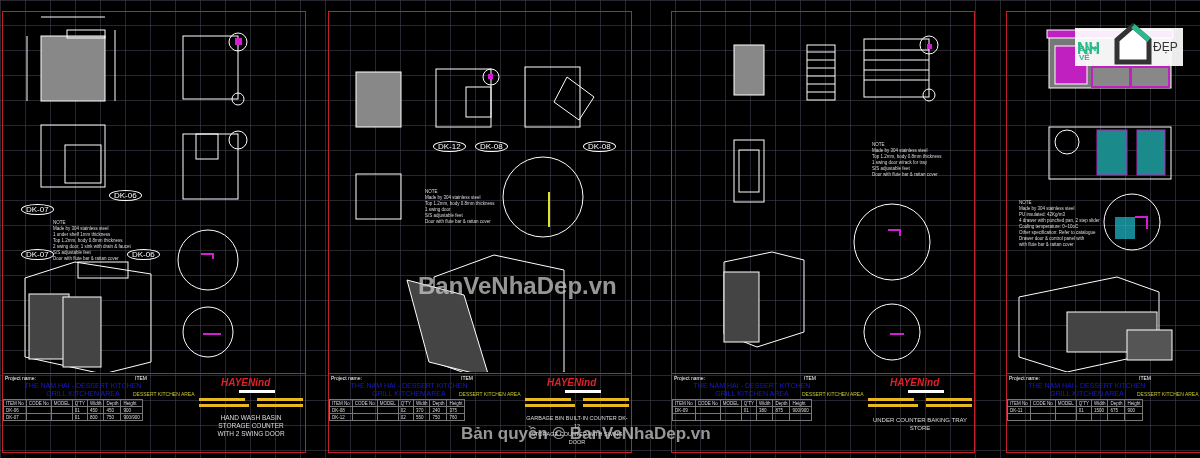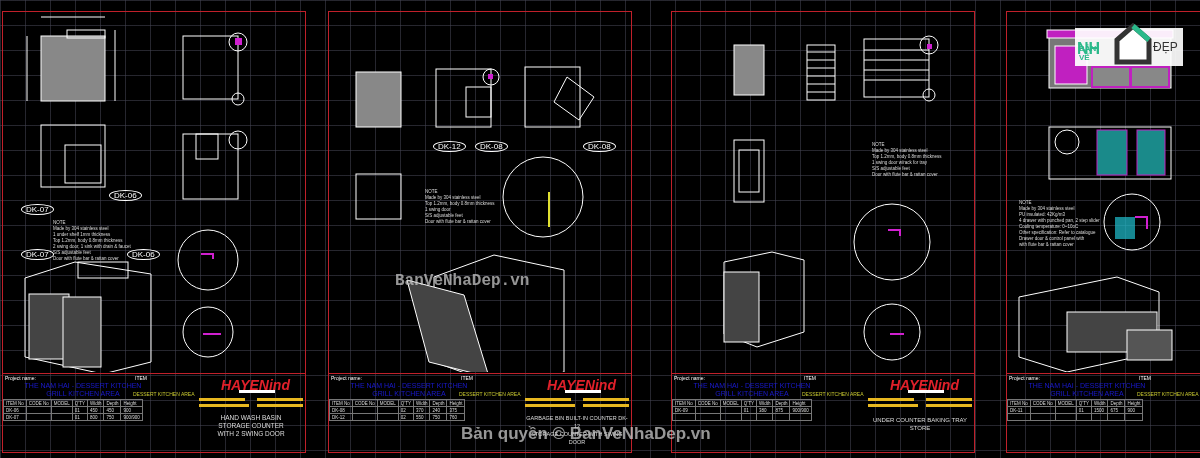--- a/index.html
+++ b/index.html
@@ -9,21 +9,21 @@
       linear-gradient(to right, rgba(70,70,85,.55) 1px, transparent 1px),
       linear-gradient(to bottom, rgba(70,70,85,.55) 1px, transparent 1px);
     background-size:25px 25px;}
   .sheet{position:absolute;top:11px;border:1.5px solid #c0202a;height:440px;}
   svg{position:absolute;left:0;top:0;}
   .tb{position:absolute;bottom:0;left:0;right:0;height:78px;border-top:1px solid #c0202a;font-size:5px;}
   .tb .pn{position:absolute;left:2px;top:1px;font-size:5px;color:#fff;}
   .tb .pv{position:absolute;left:20px;top:8px;width:120px;font-size:7px;color:#1a1ad0;line-height:8px;text-align:center;}
   .tb .it{position:absolute;left:132px;top:1px;font-size:5px;}
   .tb .iv{position:absolute;left:130px;top:17px;font-size:5px;color:#c8c830;}
-  .tb .logo{position:absolute;left:218px;top:3px;font-size:14px;font-weight:bold;color:#e0202a;font-style:italic;}
+  .tb .logo{position:absolute;left:218px;top:3px;font-size:10px;font-weight:bold;color:#e0202a;font-style:italic;}
   .tb .logo-bar{position:absolute;left:236px;top:16px;width:36px;height:3px;background:#fff;}
   .tb .desc{position:absolute;left:196px;top:40px;width:104px;font-size:6.5px;line-height:8px;text-align:center;color:#ddd;}
   .tb table{position:absolute;left:0;top:25px;border-collapse:collapse;font-size:4.5px;}
   .tb td{border:1px solid #777;padding:0 2px;height:6px;color:#ddd;}
   .stripe{position:absolute;height:3px;background:#e8b820;}
   .note{position:absolute;font-size:4.5px;line-height:6px;color:#ddd;white-space:pre;}
   .tag{position:absolute;font-size:8px;border:1px solid #fff;border-radius:50%;padding:0 4px;color:#fff;}
   .wm{position:absolute;font-family:"Liberation Sans",sans-serif;font-weight:bold;color:rgba(200,200,200,.75);}
   .brand{position:absolute;left:1075px;top:20px;}
 </style>
@@ -340,14 +340,14 @@
   <svg width="110" height="55">
     <rect x="0" y="8" width="108" height="38" fill="#fff" opacity=".92"></rect>
     <path d="M42 42 V20 L58 6 L74 20 V42 Z" fill="#fff" stroke="#333" stroke-width="5"></path>
     <path d="M58 6 L74 20" stroke="#2bb98a" stroke-width="5"></path>
   </svg>
   <div style="position:absolute;left:4px;top:12px;font-size:8px;font-weight:bold;color:#2bb98a;margin-top:12px;">BẢN VẼ</div>
   <div style="position:absolute;left:2px;top:20px;font-size:16px;font-weight:bold;color:#2bb98a;">NH</div>
   <div style="position:absolute;left:78px;top:20px;font-size:12px;color:#333;">ĐẸP</div>
 </div>
 
-<div class="wm" style="left:395px;top:272px;font-size:16px;font-family:Liberation Mono, monospace;">BanVeNhaDep.vn</div>
+<div class="wm" style="left:418px;top:272px;font-size:24px;">BanVeNhaDep.vn</div>
 <div class="wm" style="left:461px;top:424px;font-size:17px;">Bản quyền © BanVeNhaDep.vn</div>
 
 </body></html>

